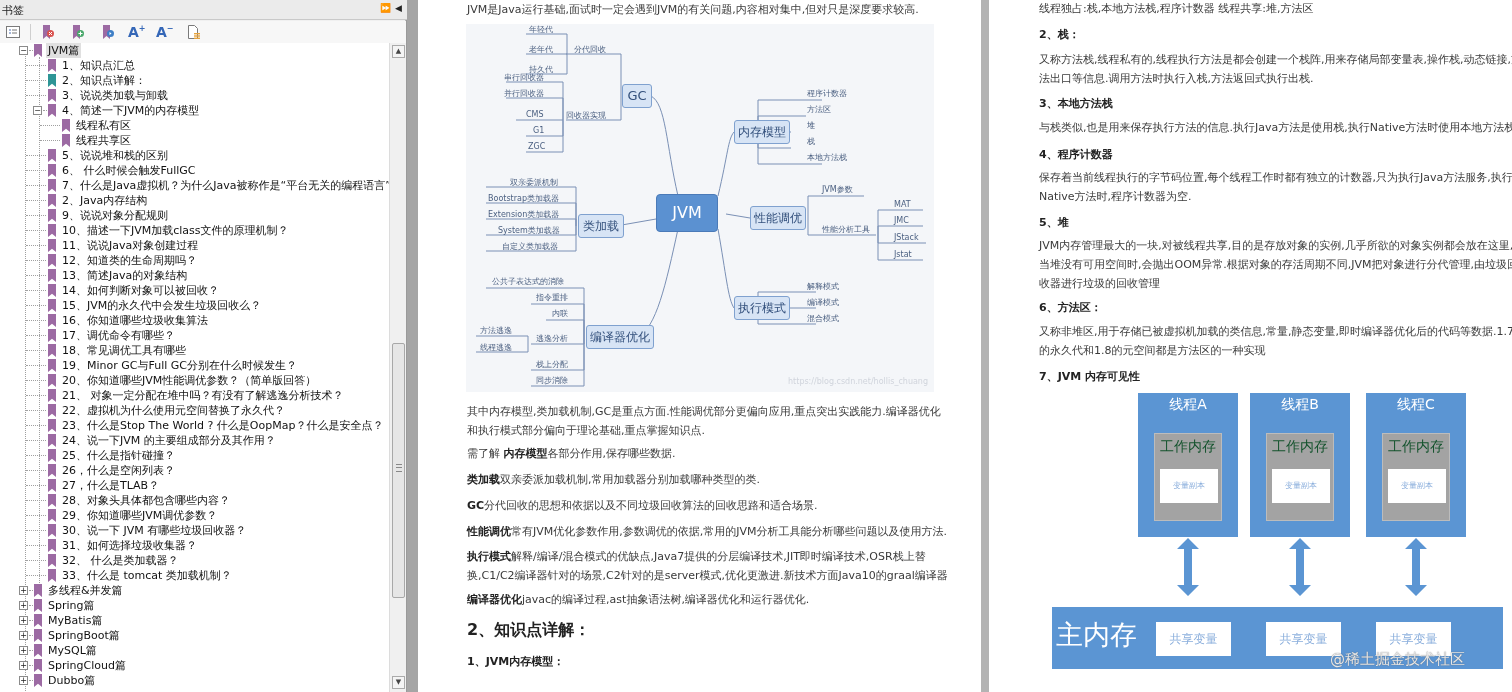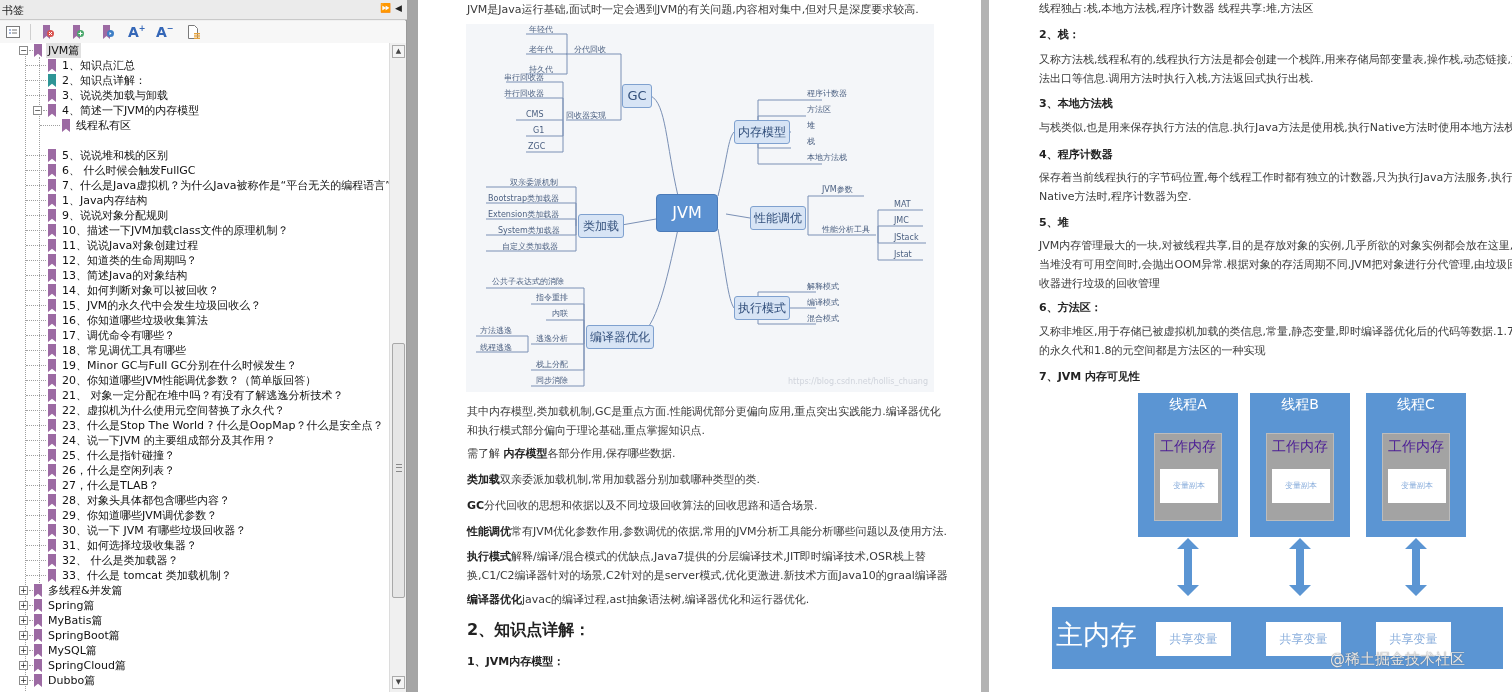--- a/index.html
+++ b/index.html
@@ -41,21 +41,21 @@
   .mindmap { position: absolute; left: 466px; top: 24px; width: 468px; height: 368px; background: #f4f6f9; }
   .mm-node { position: absolute; border: 1px solid #7fa1cf; background: #d7e4f5; border-radius: 3px; color: #33507c; font-size: 11px; text-align: center; }
   .mm-root { position: absolute; border: 1px solid #4a7ab8; background: #5b91d1; border-radius: 4px; color: #fff; font-size: 16px; text-align: center; }
   .mm-lbl { position: absolute; font-size: 8px; color: #4a5f80; white-space: nowrap; }
   .mm-watermark { position: absolute; right: 6px; bottom: 6px; font-size: 8px; color: #d0d4dc; }
 
   
   .thread-box { position: absolute; top: 393px; width: 100px; height: 144px; background: #5b95d3; }
   .thread-title { position: absolute; left: 0; top: 3px; width: 100%; text-align: center; color: #fff; font-size: 14px; }
   .work-box { position: absolute; left: 16px; top: 40px; width: 68px; height: 88px; background: #a3a3a3; border: 1px solid #bcbcbc; }
-  .work-title { position: absolute; left: 0; top: 4px; width: 100%; text-align: center; color: #4c1d95; font-size: 14px; font-family: "DejaVu Serif", serif; }
+  .work-title { position: absolute; left: 0; top: 4px; width: 100%; text-align: center; color: #14532d; font-size: 14px; font-family: "DejaVu Serif", serif; }
   .copy-box { position: absolute; left: 5px; top: 35px; width: 58px; height: 34px; background: #fff; color: #8aaedc; font-size: 8px; text-align: center; line-height: 34px; font-family: "DejaVu Serif", serif; }
   .arrow-v { position: absolute; top: 538px; width: 22px; height: 58px; }
   .main-mem { position: absolute; left: 1052px; top: 607px; width: 451px; height: 62px; background: #5b95d3; }
   .main-title { position: absolute; left: 4px; top: 10px; color: #fff; font-size: 27px; font-family: "DejaVu Serif", serif; }
   .shared-box { position: absolute; top: 15px; width: 75px; height: 34px; background: #fff; color: #8aaedc; font-size: 12px; text-align: center; line-height: 34px; font-family: "DejaVu Serif", serif; }
   .juejin { position: absolute; left: 1330px; top: 650px; font-size: 15px; color: rgba(255,255,255,0.85); text-shadow: 0 0 1px #555; }
 </style>
 </head>
 <body>
 
@@ -140,39 +140,44 @@
           <span class="exp" style="left: 33px;">−</span>
           <span class="hline" style="left: 43px; top: 7px; width: 6px;"></span>
           <span class="bm" style="left: 48px;"></span>
           <span class="tree-label" style="left: 60px;">4、简述一下JVM的内存模型</span>
         </div>
         <div class="tree-row" style="top: 75px; left: 0px; width: 332px;">
           <span class="hline" style="left: 40px; top: 7px; width: 20px;"></span>
           <span class="bm" style="left: 62px;"></span>
           <span class="tree-label" style="left: 74px;">线程私有区</span>
         </div>
+        <div class="tree-row" style="top: 90px; left: 0px; width: 389px;">
+          <span class="hline" style="left: 40px; top: 7px; width: 20px;"></span>
+          <span class="bm" style="left: 62px;"></span>
+          <span class="tree-label" style="left: 74px;">线程共享区</span>
+        </div>
         <div class="tree-row" style="top: 105px; left: 0px; width: 389px;">
           <span class="hline" style="left: 26px; top: 7px; width: 20px;"></span>
           <span class="bm" style="left: 48px;"></span>
           <span class="tree-label" style="left: 60px;">5、说说堆和栈的区别</span>
         </div>
         <div class="tree-row" style="top: 120px; left: 0px; width: 389px;">
           <span class="hline" style="left: 26px; top: 7px; width: 20px;"></span>
           <span class="bm" style="left: 48px;"></span>
           <span class="tree-label" style="left: 60px;">6、 什么时候会触发FullGC</span>
         </div>
         <div class="tree-row" style="top: 135px; left: 0px; width: 389px;">
           <span class="hline" style="left: 26px; top: 7px; width: 20px;"></span>
           <span class="bm" style="left: 48px;"></span>
           <span class="tree-label" style="left: 60px;">7、什么是Java虚拟机？为什么Java被称作是“平台无关的编程语言”？</span>
         </div>
         <div class="tree-row" style="top: 150px; left: 0px; width: 389px;">
           <span class="hline" style="left: 26px; top: 7px; width: 20px;"></span>
           <span class="bm" style="left: 48px;"></span>
-          <span class="tree-label" style="left: 60px;">1、Java内存结构</span>
+          <span class="tree-label" style="left: 60px;">2、Java内存结构</span>
         </div>
         <div class="tree-row" style="top: 165px; left: 0px; width: 389px;">
           <span class="hline" style="left: 26px; top: 7px; width: 20px;"></span>
           <span class="bm" style="left: 48px;"></span>
           <span class="tree-label" style="left: 60px;">9、说说对象分配规则</span>
         </div>
         <div class="tree-row" style="top: 180px; left: 0px; width: 389px;">
           <span class="hline" style="left: 26px; top: 7px; width: 20px;"></span>
           <span class="bm" style="left: 48px;"></span>
           <span class="tree-label" style="left: 60px;">10、描述一下JVM加载class文件的原理机制？</span>

